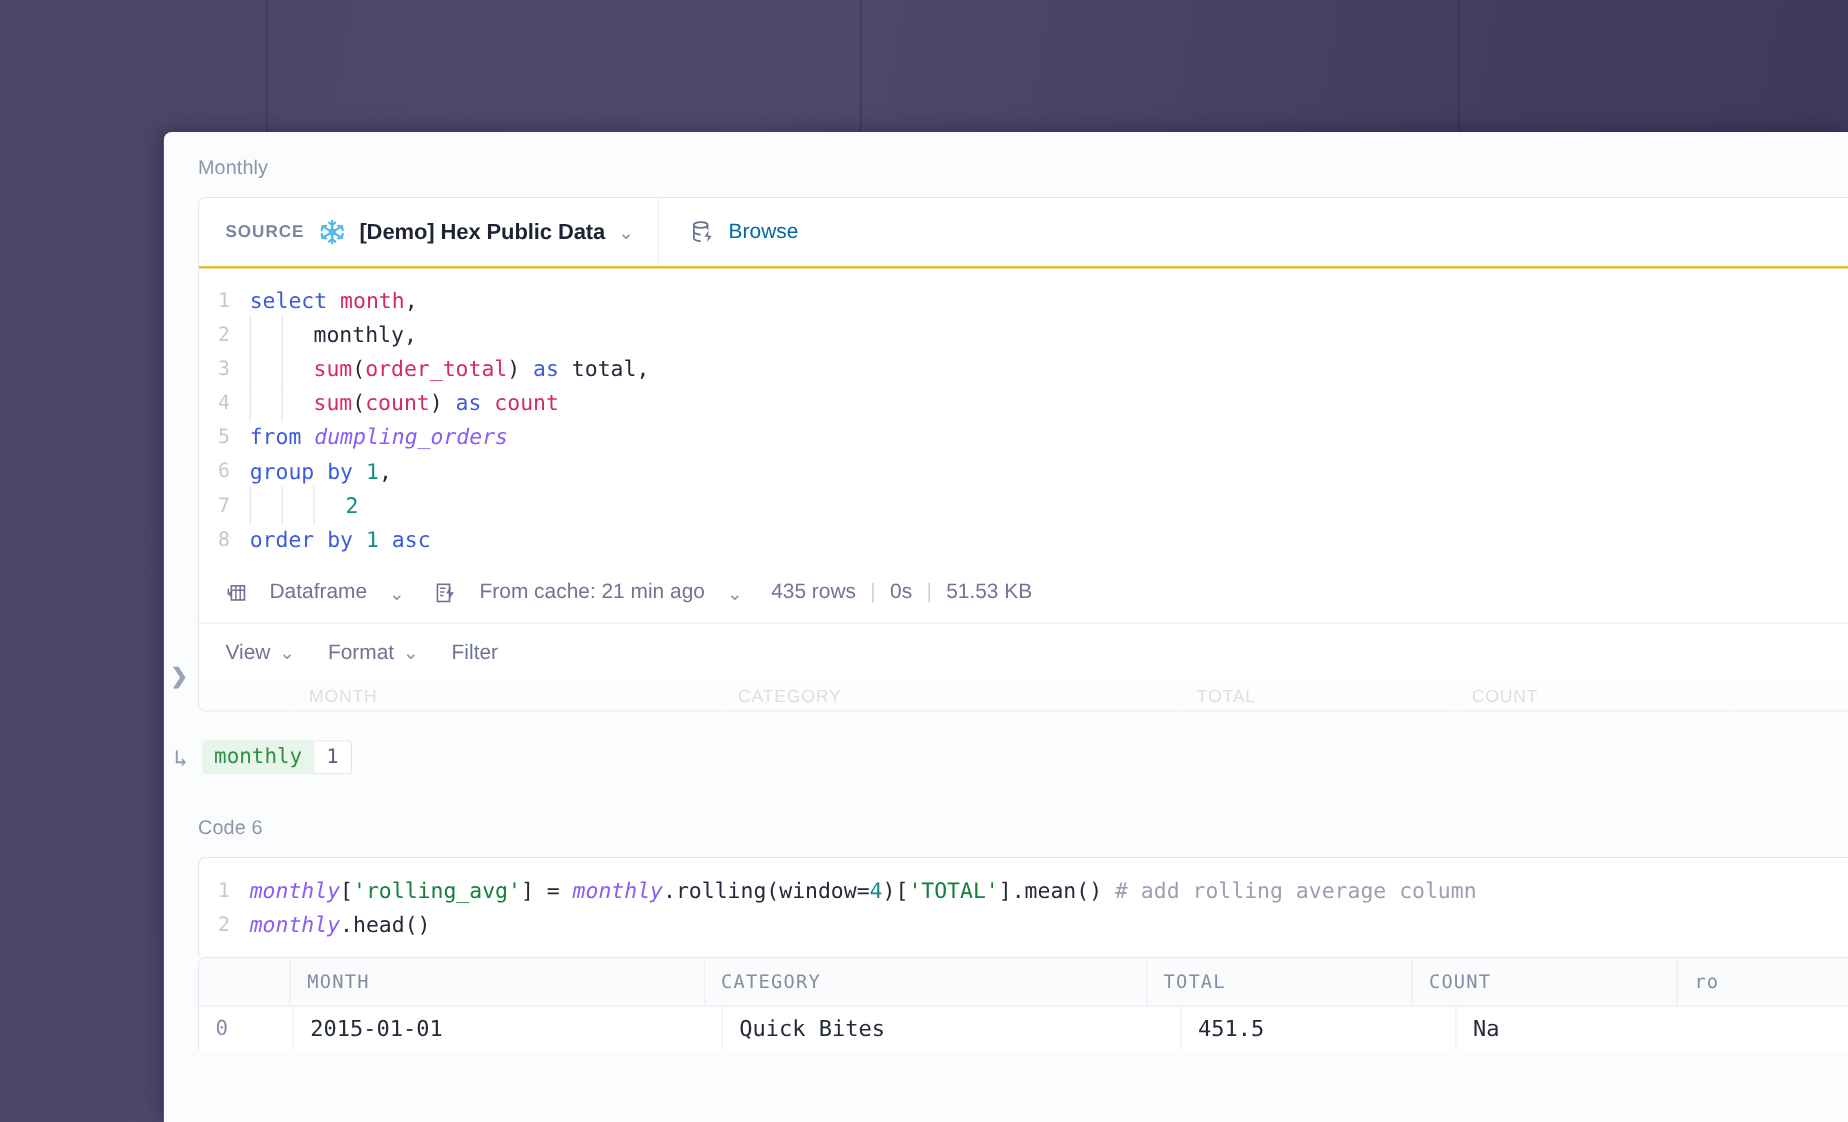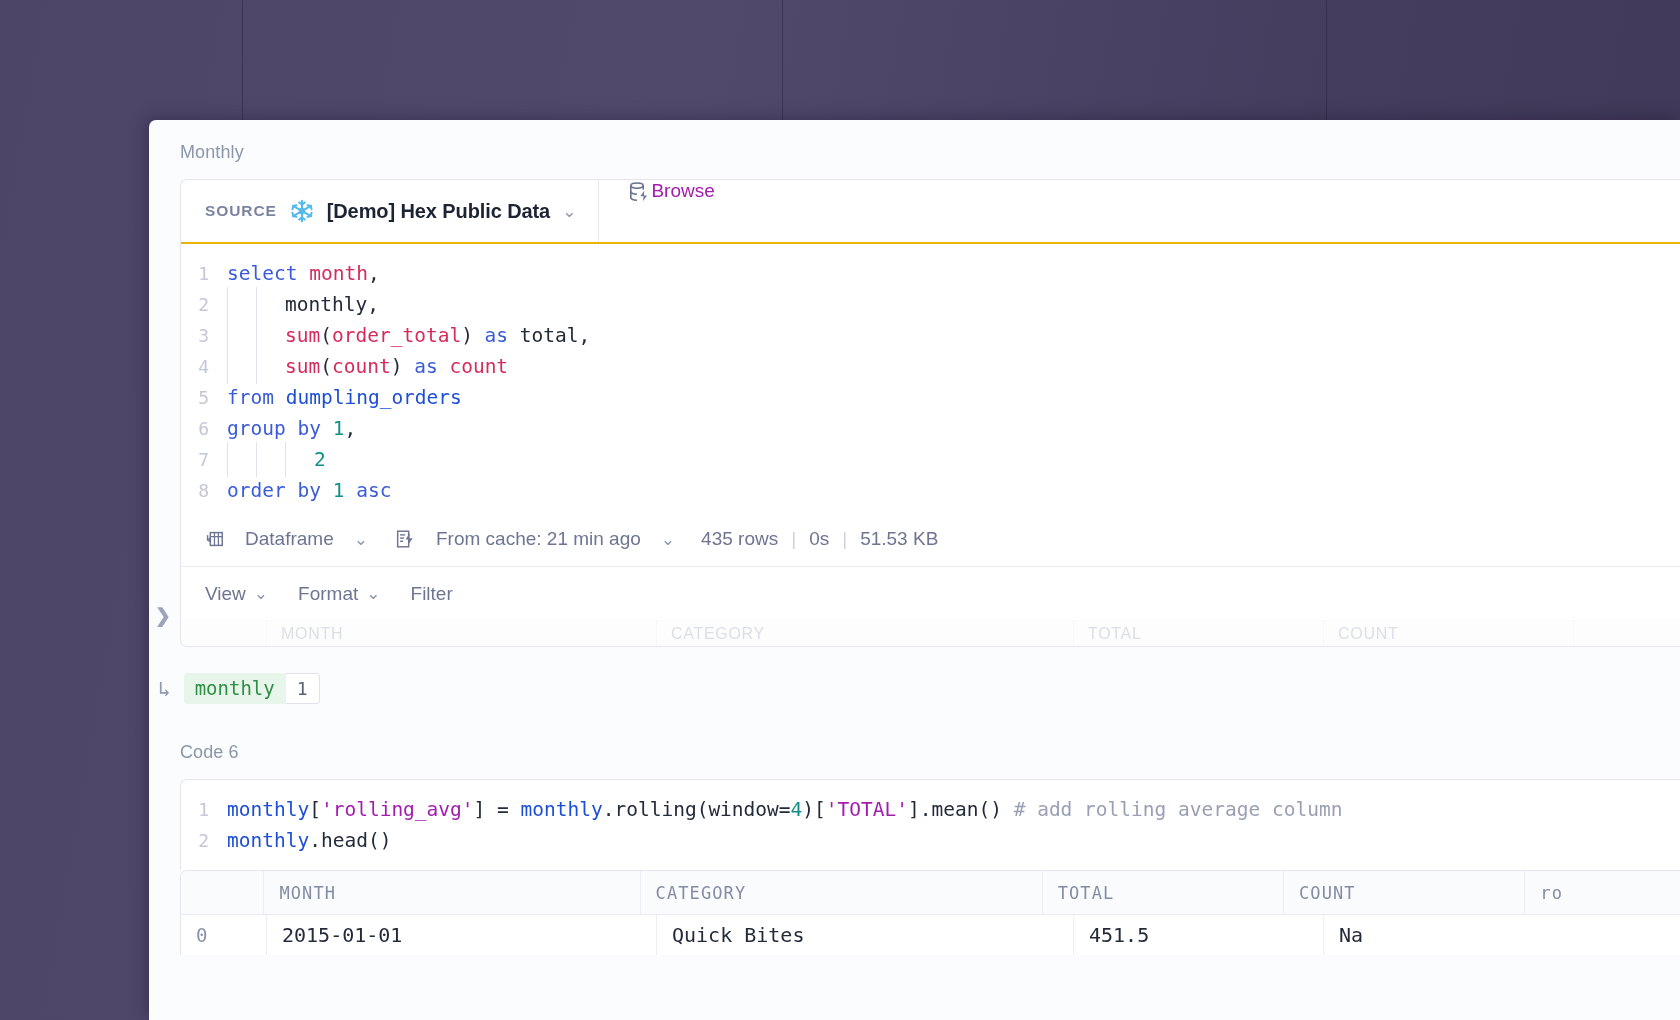--- a/index.html
+++ b/index.html
@@ -58,39 +58,39 @@
   .source-left {
     display:flex; align-items:center; gap:12px;
     padding:0 22px 0 24px; border-right:1px solid #e8eaf1;
   }
   .src-label { font-size:15.5px; font-weight:700; letter-spacing:.9px;
                color:#7c83a0; }
   .snowflake { width:26px; height:26px; flex:none; }
   .src-name { font-size:20px; font-weight:700; color:#1d2333; letter-spacing:-.1px; }
   .chev { color:#8f96ad; font-size:17px; font-weight:400; }
   .browse {
-    display:flex; align-items:flex-start; 
-    padding:0 22px 0 28px; color:#a21caf; font-size:19px;
+    display:flex; align-items:center; gap:11px;
+    padding:0 22px 0 28px; color:#0369a1; font-size:19px;
   }
 
   
   .editor { padding:14px 0 10px 0; }
   .code-line { display:flex; align-items:center; height:31px;
                font-family:"DejaVu Sans Mono", monospace; font-size:19.5px; }
   .lno { width:46px; flex:none; text-align:right; padding-right:18px;
          color:#c4c8d6; font-size:18px; }
   .ind { width:29px; flex:none; height:31px; position:relative; }
   .ind::before { content:""; position:absolute; left:0; top:-2px; bottom:-2px;
                  width:1px; background:#dfe2ec; }
   .code-text { white-space:pre; color:#232a39; }
   .k  { color:#3b5bdb; }           
   .f  { color:#d62b5d; }           
-  .t  { color:#1d4ed8; }           
+  .t  { color:#8b5cf6;font-style:italic; }           
   .n  { color:#128f86; }           
-  .s  { color:#a21caf; }           
+  .s  { color:#15803d; }           
   .cm { color:#9aa0b4; }           
 
   
   .status {
     display:flex; align-items:center; gap:0;
     padding:12px 0 16px 22px; font-size:19px; color:#6e7593;
   }
   .st-item { display:flex; align-items:center; gap:20px; margin-right:26px; }
   .st-plain { margin-right:0; }
   .st-sep { color:#cdd2de; margin:0 13px; }

